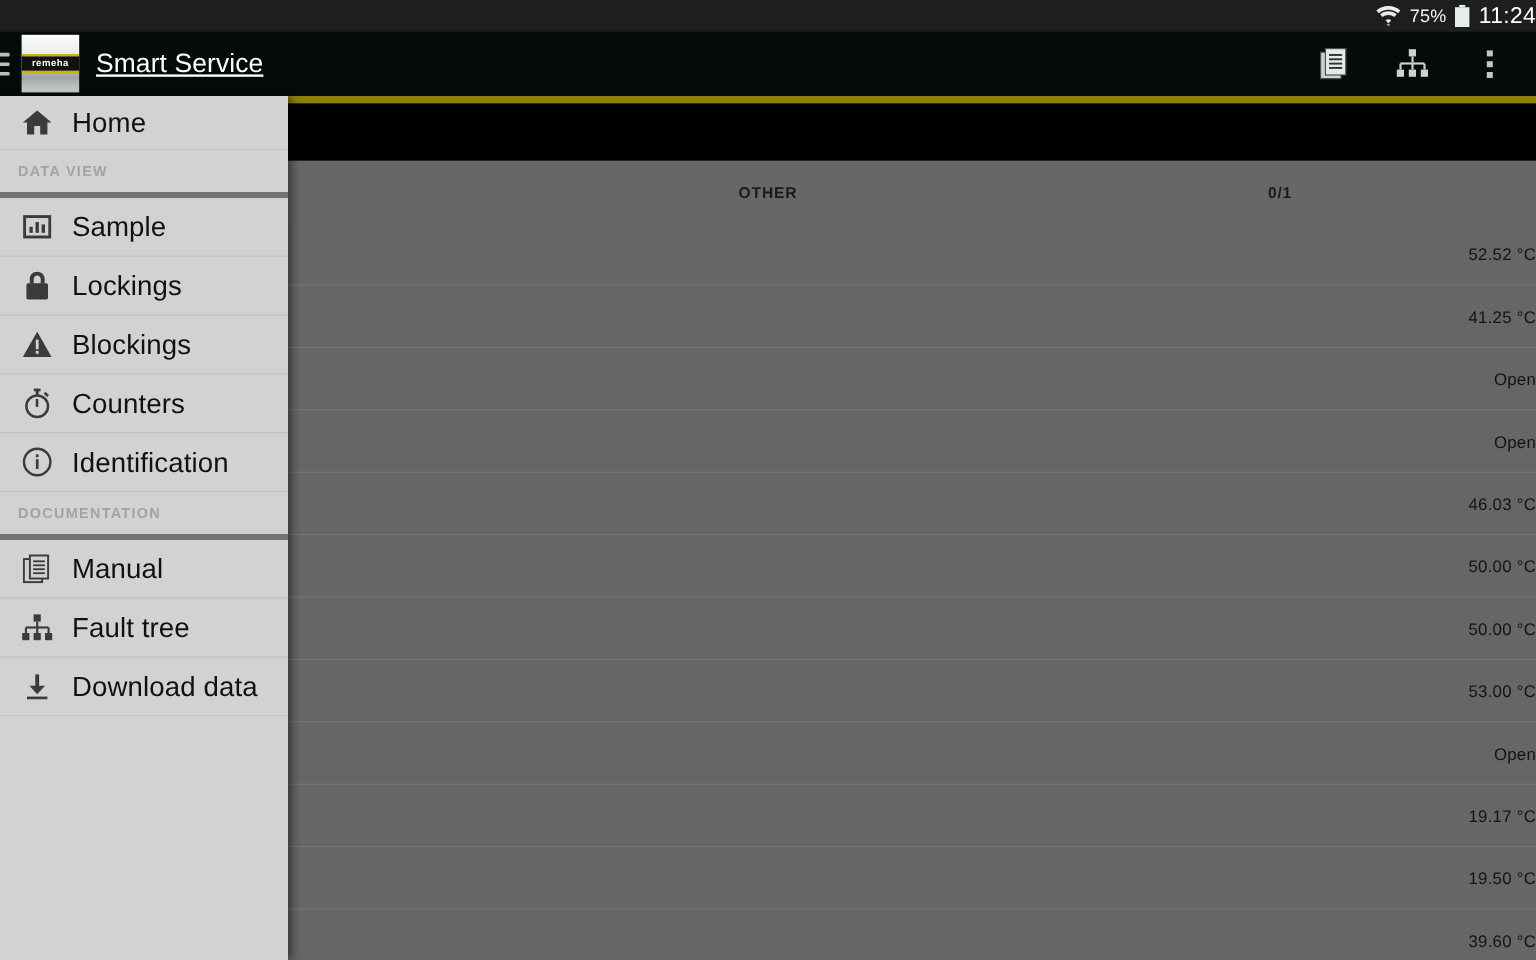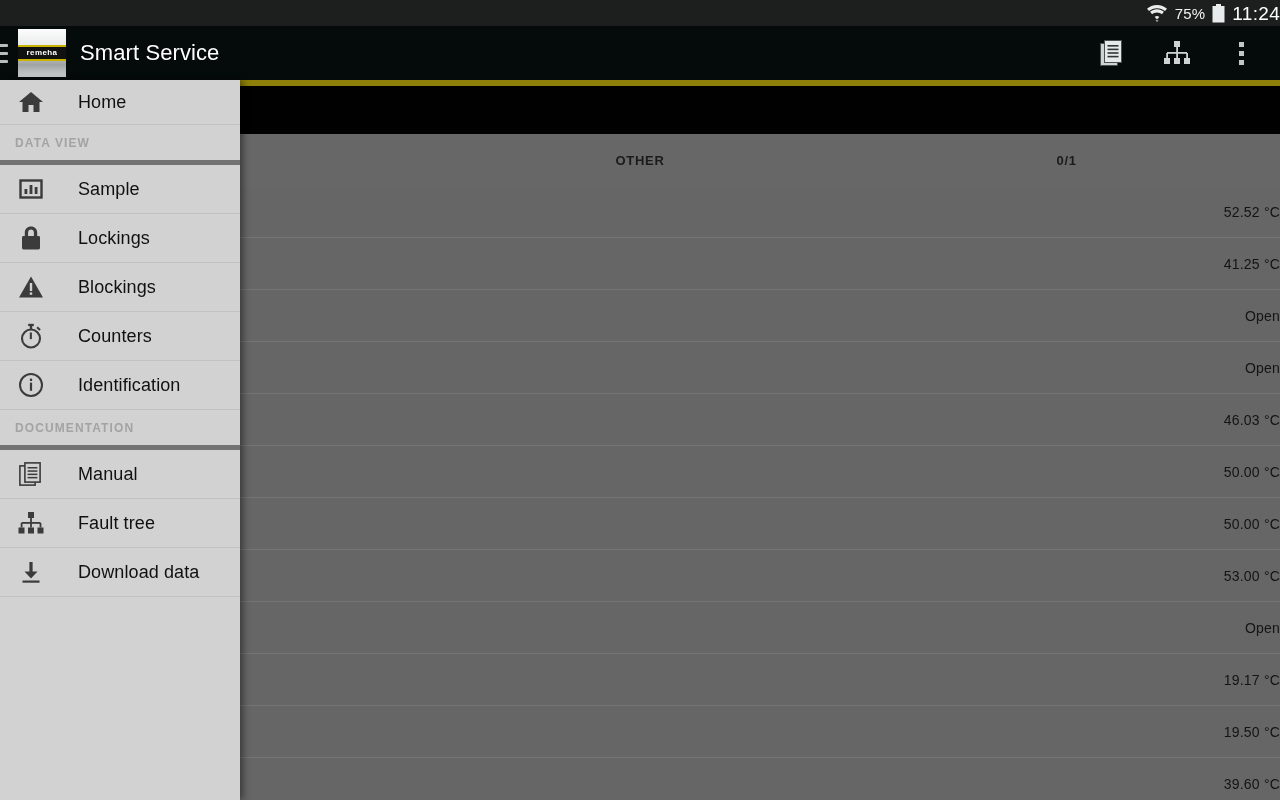--- a/index.html
+++ b/index.html
@@ -107,20 +107,21 @@
     letter-spacing: 0.4px;
     line-height: 1;
     white-space: nowrap;
   }
   .app-title {
     color: #ffffff;
     font-size: 22px;
     margin-left: 14px;
     letter-spacing: 0.1px;
     flex: 1 1 auto;
+    text-decoration: underline;
   }
   .toolbar-actions {
     display: flex;
     align-items: center;
     gap: 30px;
     margin-right: 22px;
     flex: 0 0 auto;
   }
   .tb-btn {
     width: 34px;
@@ -236,23 +237,23 @@
   .drawer-item .di-icon {
     width: 30px;
     height: 30px;
     flex: 0 0 auto;
     display: flex;
     align-items: center;
     justify-content: center;
   }
   .drawer-item .di-icon svg { display: block; }
   .drawer-item .di-label {
-    margin-left: 32px;
+    margin-left: 14px;
     color: #111111;
-    font-size: 18px;
+    font-size: 23px;
     letter-spacing: 0.1px;
     line-height: 1;
   }
   .drawer-section {
     height: 40px;
     display: flex;
     align-items: center;
     padding-left: 15px;
     border-bottom: 5px solid #737373;
     background: #d2d2d2;

